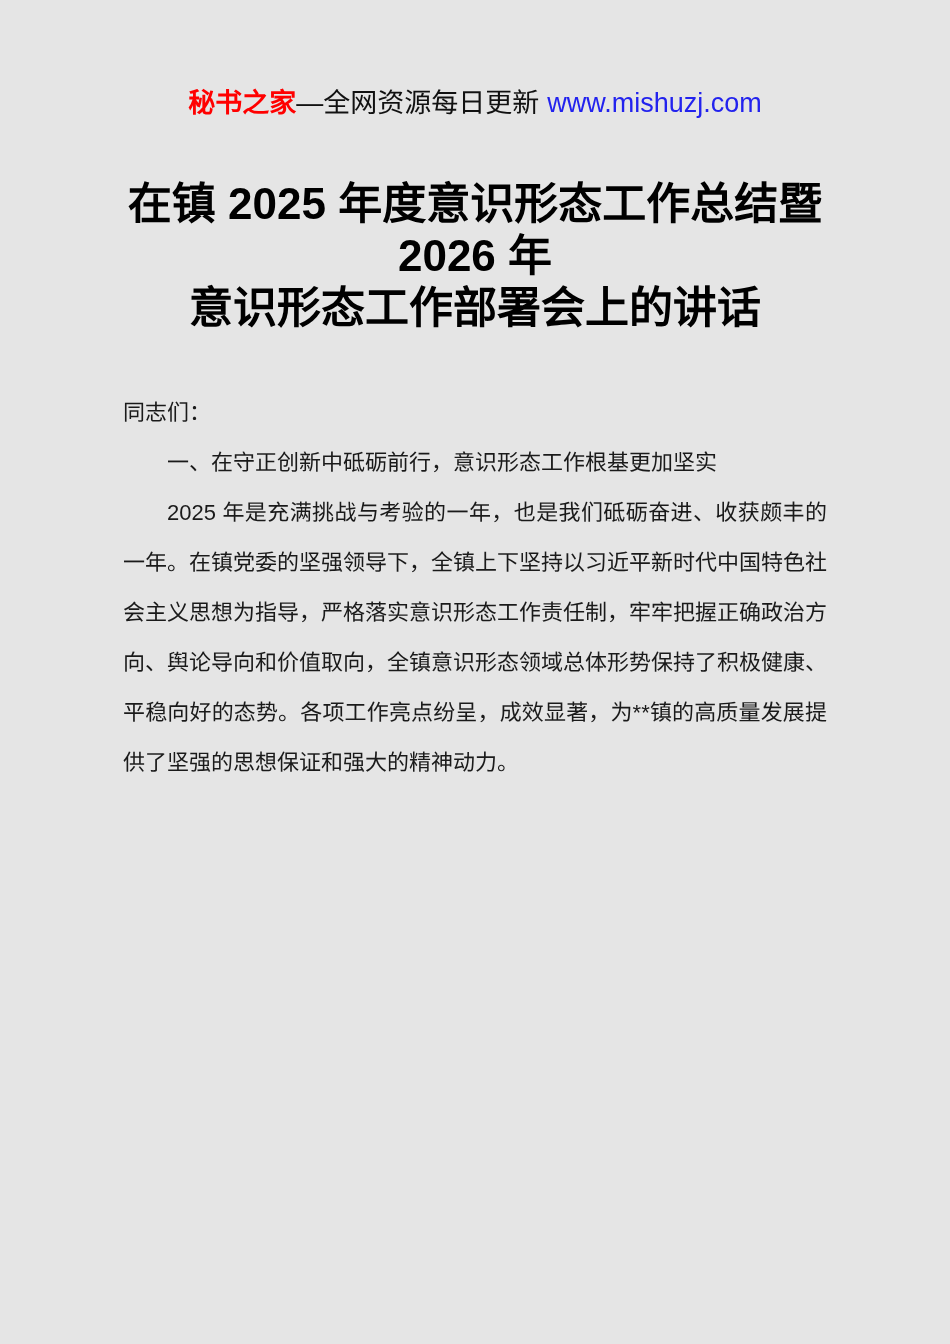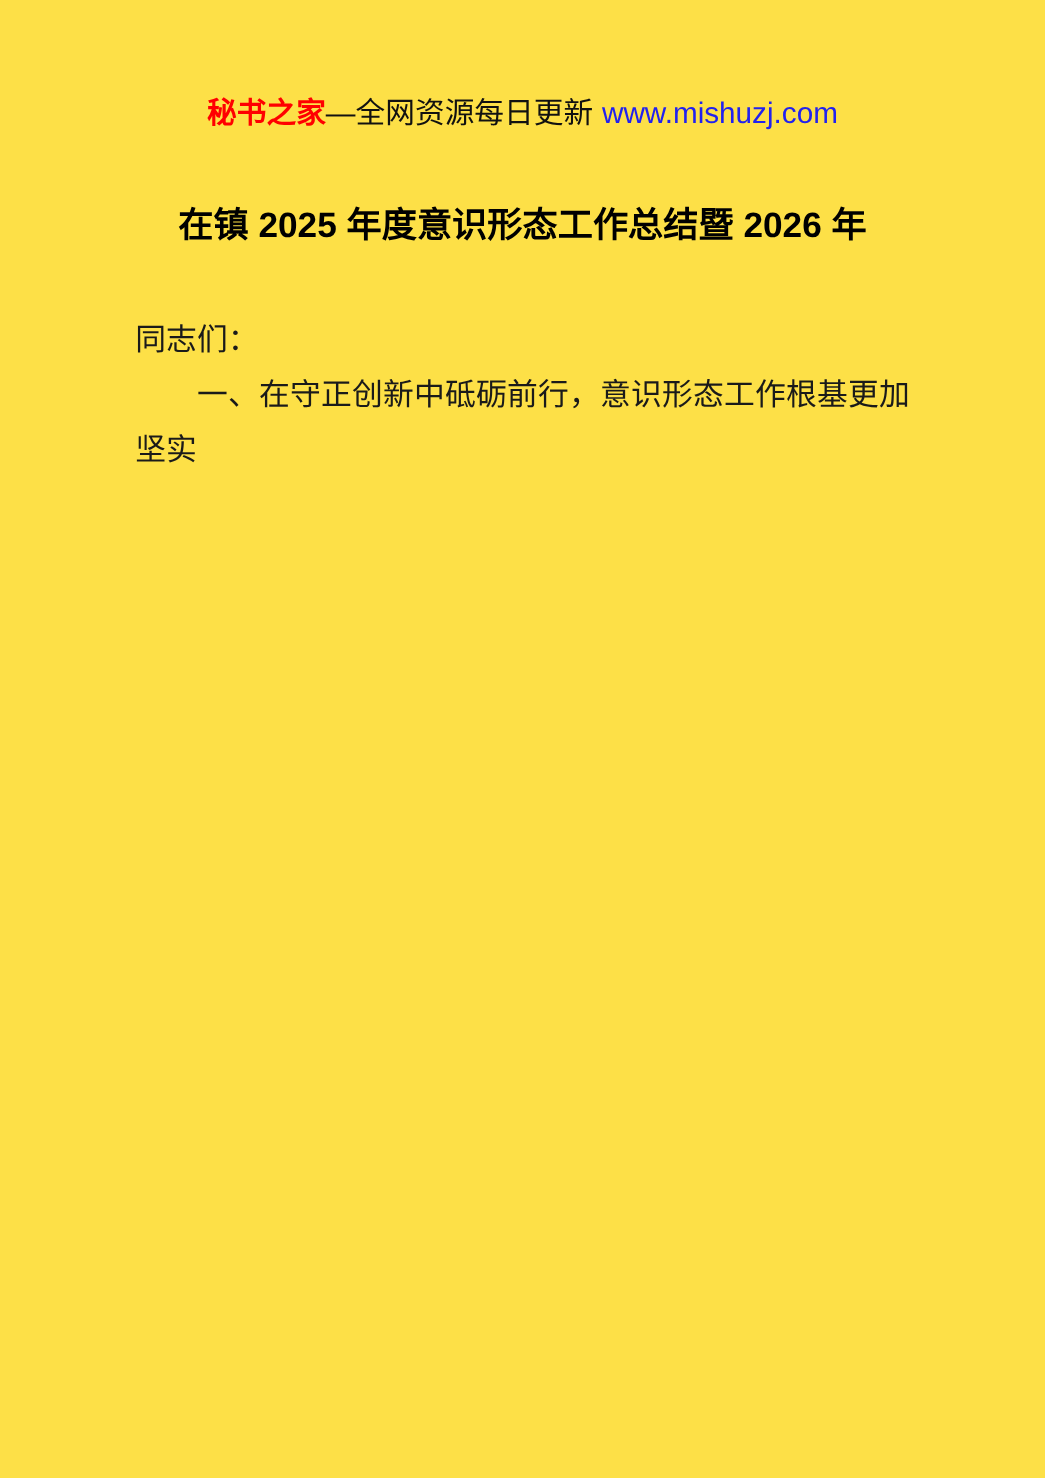--- a/index.html
+++ b/index.html
@@ -1,20 +1,20 @@
 <!DOCTYPE html>
 <html lang="zh-CN"><head>
 <meta charset="utf-8">
 <style>
   html, body { margin: 0; padding: 0; background: #ffffff; }
   .page {
     position: relative;
     width: 950px;
     height: 1344px;
-    background: #fde047;
+    background: #e5e5e5;
     overflow: hidden;
     font-family: "Liberation Sans", sans-serif;
     color: #1a1a1a;
   }
   .site-header {
     padding-top: 86px;
     text-align: center;
     font-size: 27px;
     line-height: 34px;
     white-space: nowrap;
@@ -30,29 +30,29 @@
   }
   .site-header .url {
     color: #2222ee;
     font-weight: normal;
     text-decoration: none;
     margin-left: 8px;
   }
   .doc-title {
     margin: 58px 80px 0;
     text-align: center;
-    font-size: 32px;
+    font-size: 44px;
     line-height: 52px;
     font-weight: bold;
     color: #000000;
   }
   .doc-content {
     margin: 54px 123px 0;
     width: 704px;
-    font-size: 28px;
+    font-size: 22px;
     line-height: 50px;
     text-align: justify;
     text-justify: inter-ideograph;
     color: #1a1a1a;
   }
   .doc-content p {
     margin: 0;
     padding: 0;
     text-indent: 2em;
   }
@@ -67,20 +67,22 @@
 <body>
 
 <div class="page">
 
   <div class="site-header">
     <span class="brand">秘书之家</span><span class="separator">—</span><span class="tagline">全网资源每日更新</span><span class="url">www.mishuzj.com</span>
   </div>
 
   <div class="doc-title">
     <div>在镇 2025 年度意识形态工作总结暨 2026 年</div>
+    <div>意识形态工作部署会上的讲话</div>
   </div>
 
   <div class="doc-content">
     <p class="salutation">同志们：</p>
     <p class="section-heading">一、在守正创新中砥砺前行，意识形态工作根基更加坚实</p>
+    <p>2025 年是充满挑战与考验的一年，也是我们砥砺奋进、收获颇丰的一年。在镇党委的坚强领导下，全镇上下坚持以习近平新时代中国特色社会主义思想为指导，严格落实意识形态工作责任制，牢牢把握正确政治方向、舆论导向和价值取向，全镇意识形态领域总体形势保持了积极健康、平稳向好的态势。各项工作亮点纷呈，成效显著，为**镇的高质量发展提供了坚强的思想保证和强大的精神动力。</p>
   </div>
 
 </div>
 
 </body></html>

